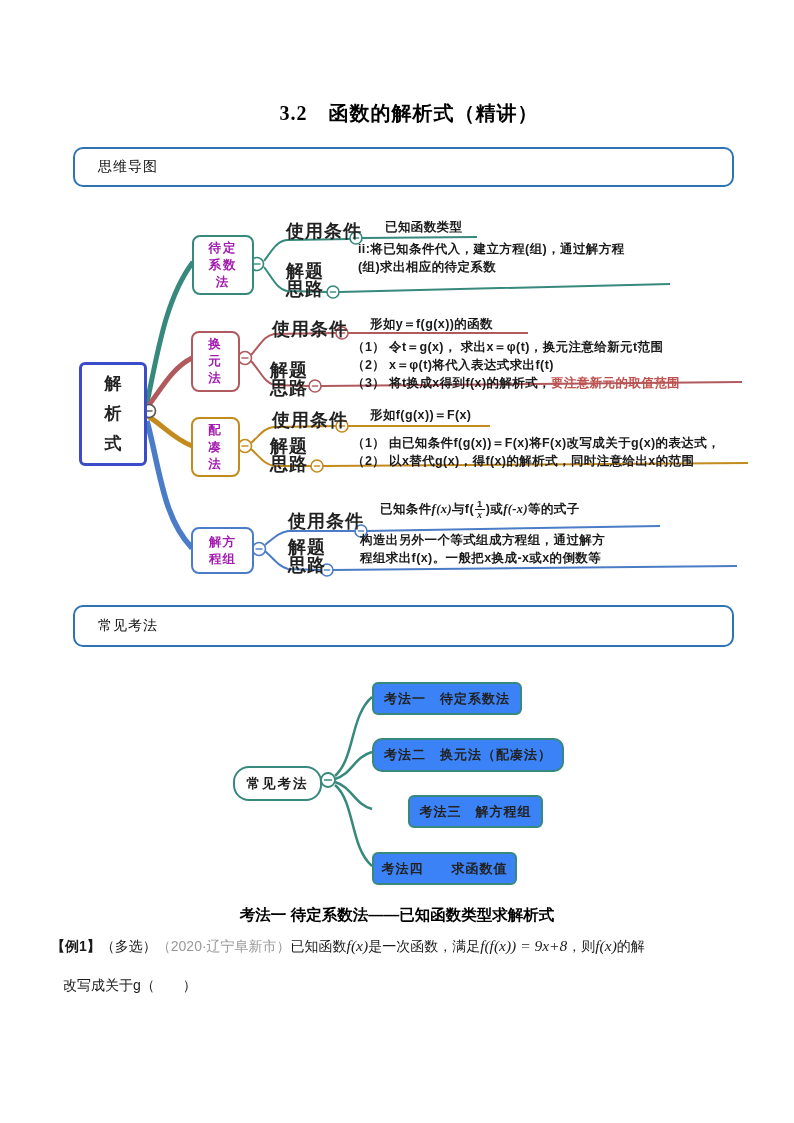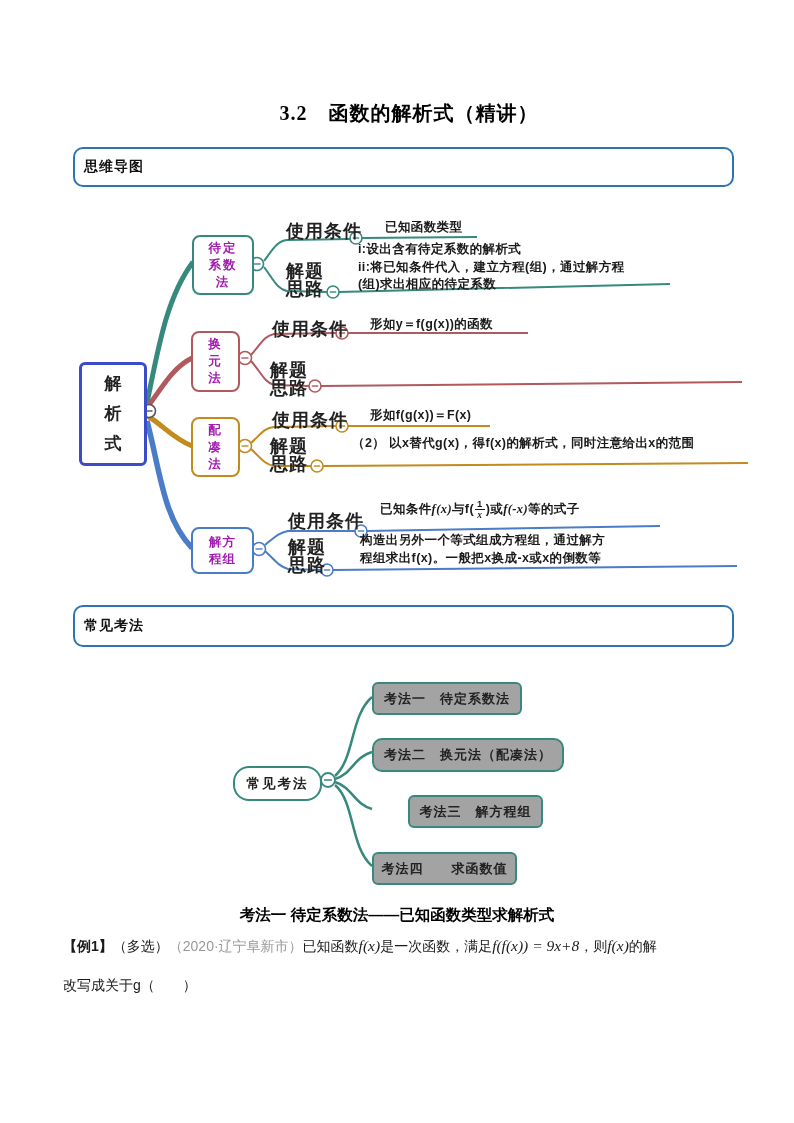--- a/index.html
+++ b/index.html
@@ -3,32 +3,32 @@
 <meta charset="utf-8">
 <style>
   html,body{margin:0;padding:0;background:#fff;}
   #page{position:relative;width:794px;height:1123px;background:#fff;overflow:hidden;
         font-family:"Liberation Sans",sans-serif;color:#1a1a1a;}
   #wires{position:absolute;left:0;top:0;pointer-events:none;}
   .abs{position:absolute;}
   .title{top:100px;left:12px;width:794px;text-align:center;font-family:"Liberation Serif",serif;
          font-weight:bold;font-size:20px;color:#000;letter-spacing:1px;}
   .secbox{border:2.5px solid #2E74B5;border-radius:10px;background:#fff;display:flex;align-items:center;}
-  .seclabel{margin-left:9px;font-size:14px;font-weight:bold;color:#111;letter-spacing:1px;}
+  .seclabel{margin-left:23px;font-size:14px;font-weight:normal;color:#111;letter-spacing:1px;}
   .node{background:#fff;display:flex;flex-direction:column;align-items:center;justify-content:center;
         font-weight:bold;color:#a21caf;text-align:center;}
   .root{border:3px solid #3B4CC8;border-radius:6px;font-size:17px;line-height:30px;color:#222;}
   .bx{border-radius:8px;font-size:12.5px;line-height:17px;letter-spacing:2px;}
   .lbl{font-size:18px;font-weight:bold;color:#222;letter-spacing:1px;white-space:nowrap;}
   .ct{font-size:12.5px;font-weight:bold;color:#1a1a1a;white-space:nowrap;letter-spacing:0.4px;}
   .ct .ln{display:block;}
   .red{color:#C0504D;}
   .pill{border:2.5px solid #36897C;border-radius:16px;background:#fff;display:flex;align-items:center;
         justify-content:center;font-size:13.5px;font-weight:bold;letter-spacing:2px;color:#222;}
-  .kbox{border:2px solid #36897C;border-radius:6px;background:#a3a3a3;display:flex;align-items:center;
+  .kbox{border:2px solid #36897C;border-radius:6px;background:#3b82f6;display:flex;align-items:center;
         justify-content:center;font-size:13px;font-weight:bold;letter-spacing:1px;color:#222;white-space:nowrap;}
   .h2{top:905px;left:0;width:794px;text-align:center;font-size:15.5px;font-weight:bold;color:#000;}
   .para{font-size:14px;color:#1a1a1a;white-space:nowrap;}
   .para .b{font-weight:bold;}
   .para .muted{color:#999;}
   .math{font-family:"Liberation Serif",serif;font-style:italic;font-size:15.5px;}
   .frac{display:inline-flex;flex-direction:column;align-items:center;vertical-align:middle;
         font-size:9.5px;line-height:10px;margin:0 1px;}
   .frac .num{border-bottom:1px solid #1a1a1a;padding:0 2px;}
   .mathsm{font-family:"Liberation Serif",serif;font-style:italic;}
@@ -157,45 +157,50 @@
   <div class="abs node bx" style="left:192px;top:235px;width:58px;height:56px;border:2px solid #36897C;">
     <span>待定</span>
     <span>系数</span>
     <span>法</span>
   </div>
   <div class="abs lbl" style="left:286px;top:219px;">使用条件</div>
   <div class="abs ct" style="left:385px;top:219px;">已知函数类型</div>
   <div class="abs lbl" style="left:286px;top:259px;">解题</div>
   <div class="abs lbl" style="left:286px;top:277px;">思路</div>
   <div class="abs ct" style="left:358px;top:241px;line-height:17.5px;">
-    <span class="ln">i:设出含有待定系数的解析式</span>
     <span class="ln">ii:将已知条件代入，建立方程(组)，通过解方程</span>
     <span class="ln">(组)求出相应的待定系数</span>
   </div>
 
   <div class="abs node bx" style="left:191px;top:331px;width:45px;height:57px;border:2px solid #B05A5E;">
     <span>换</span>
     <span>元</span>
     <span>法</span>
   </div>
   <div class="abs lbl" style="left:272px;top:317px;">使用条件</div>
   <div class="abs ct" style="left:370px;top:316px;">形如y＝f(g(x))的函数</div>
   <div class="abs lbl" style="left:270px;top:358px;">解题</div>
   <div class="abs lbl" style="left:270px;top:376px;">思路</div>
+  <div class="abs ct" style="left:352px;top:338px;line-height:18px;">
+    <span class="ln">（1） 令t＝g(x)，  求出x＝φ(t)，换元注意给新元t范围</span>
+    <span class="ln">（2） x＝φ(t)将代入表达式求出f(t)</span>
+    <span class="ln"><span>（3） 将t换成x得到f(x)的解析式，</span><span class="red">要注意新元的取值范围</span></span>
+  </div>
 
   <div class="abs node bx" style="left:191px;top:417px;width:45px;height:56px;border:2px solid #C38A1D;">
     <span>配</span>
     <span>凑</span>
     <span>法</span>
   </div>
   <div class="abs lbl" style="left:272px;top:408px;">使用条件</div>
   <div class="abs ct" style="left:370px;top:407px;">形如f(g(x))＝F(x)</div>
   <div class="abs lbl" style="left:270px;top:434px;">解题</div>
   <div class="abs lbl" style="left:270px;top:452px;">思路</div>
   <div class="abs ct" style="left:352px;top:435px;line-height:17.5px;">
+    <span class="ln">（1） 由已知条件f(g(x))＝F(x)将F(x)改写成关于g(x)的表达式，</span>
     <span class="ln">（2） 以x替代g(x)，得f(x)的解析式，同时注意给出x的范围</span>
   </div>
 
   <div class="abs node bx" style="left:191px;top:527px;width:59px;height:43px;border:2px solid #4A7CC7;letter-spacing:1px;">
     <span>解方</span>
     <span>程组</span>
   </div>
   <div class="abs lbl" style="left:288px;top:509px;">使用条件</div>
   <div class="abs ct" style="left:380px;top:499px;">
     <span>已知条件</span><span class="mathsm">f(x)</span><span>与f(</span><span class="frac">
@@ -214,18 +219,18 @@
     <span class="seclabel">常见考法</span>
   </div>
 
   <div class="abs pill" style="left:233px;top:766px;width:85px;height:31px;">常见考法</div>
   <div class="abs kbox" style="left:372px;top:682px;width:146px;height:29px;">考法一　待定系数法</div>
   <div class="abs kbox" style="left:372px;top:738px;width:188px;height:30px;border-radius:10px;">考法二　换元法（配凑法）</div>
   <div class="abs kbox" style="left:372px;top:795px;width:131px;height:29px;margin-left:36px;">考法三　解方程组</div>
   <div class="abs kbox" style="left:372px;top:852px;width:141px;height:29px;">考法四　　求函数值</div>
 
   <div class="abs h2">考法一 待定系数法——已知函数类型求解析式</div>
-  <div class="abs para" style="left:63px;top:937px;text-align:right;">
+  <div class="abs para" style="left:51px;top:937px;text-align:right;">
     <span class="b">【例1】</span><span>（多选）</span><span class="muted">（2020·辽宁阜新市）</span><span>已知函数</span><span class="math">f(x)</span><span>是一次函数，满足</span><span class="math">f(f(x)) = 9x+8</span><span>，则</span><span class="math">f(x)</span><span>的解</span>
   </div>
   <div class="abs para" style="left:63px;top:977px;">改写成关于g（　　）</div>
 
 </div>
 
 </body></html>

